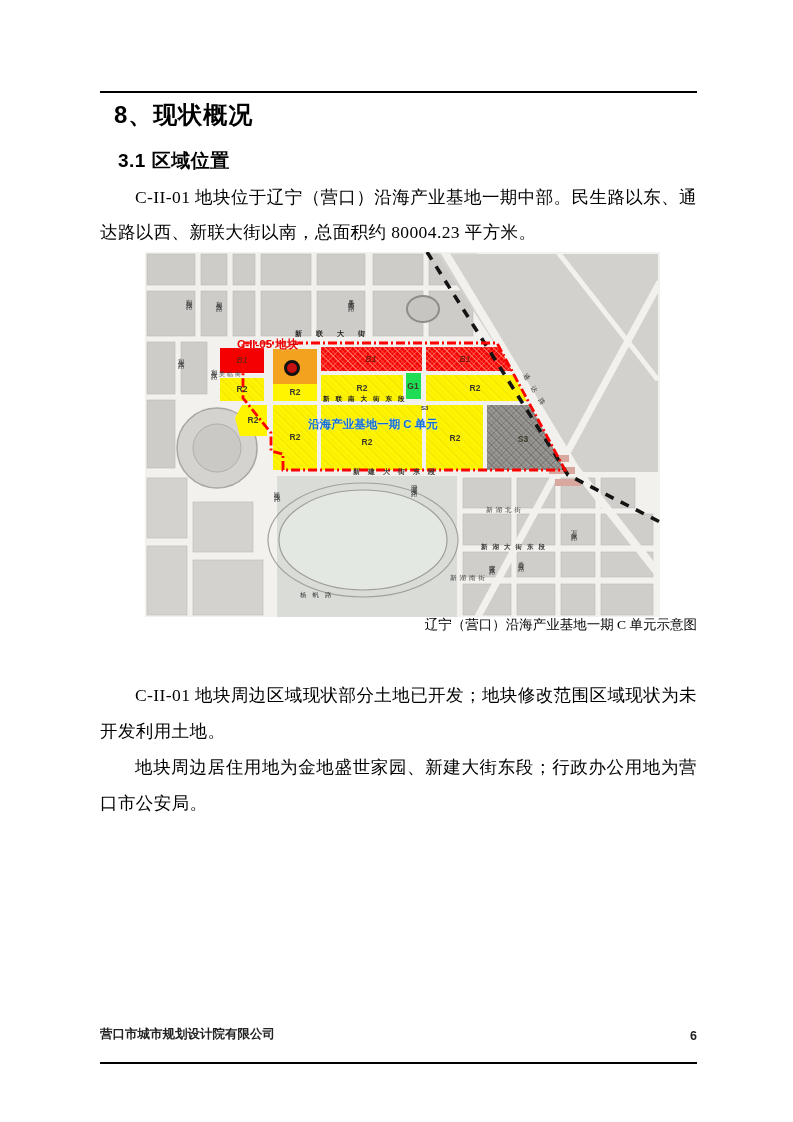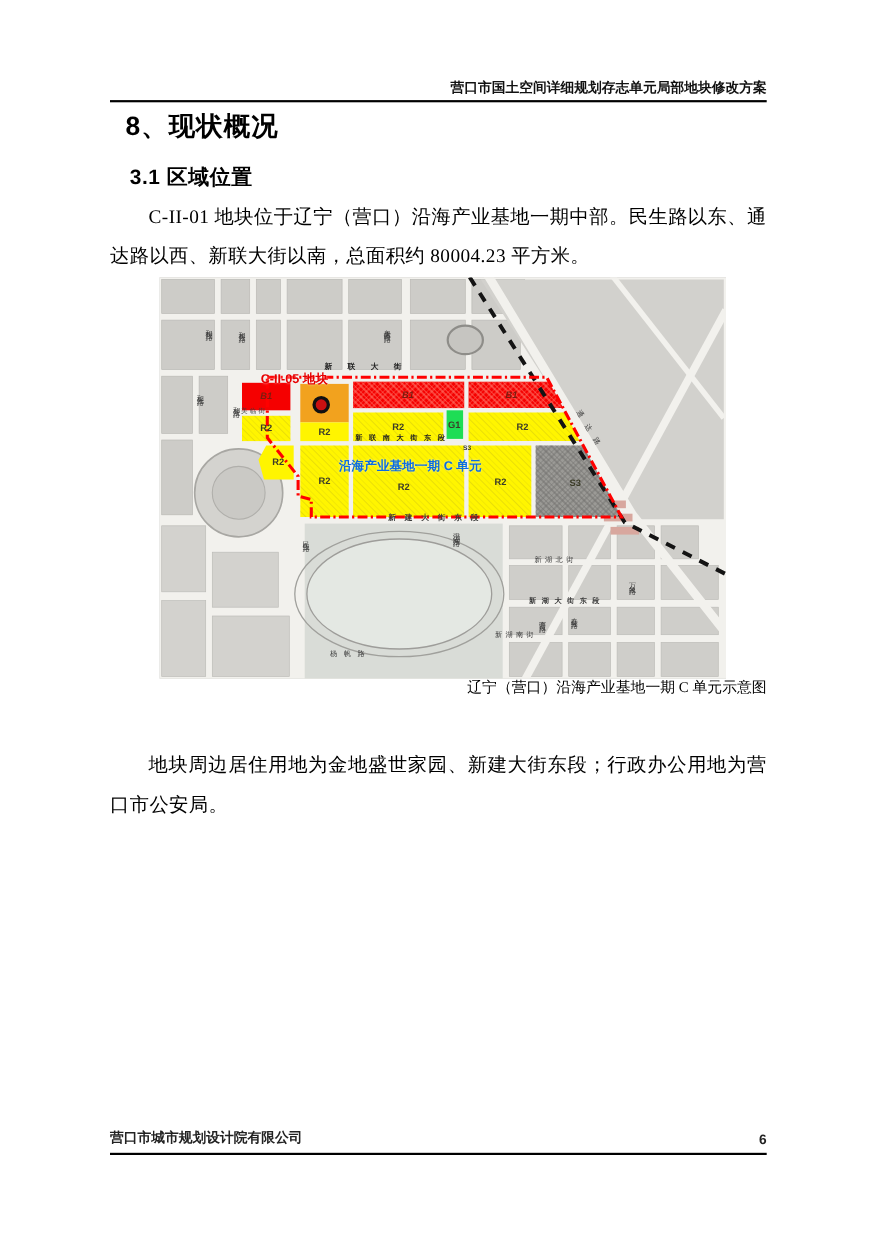--- a/index.html
+++ b/index.html
@@ -6,21 +6,21 @@
   .page{
     position:relative;width:793px;height:1122px;background:#ffffff;
     margin:0 auto;overflow:hidden;
     font-family:"Liberation Serif", serif;color:#000;
   }
   
   .hdr{position:absolute;left:100px;top:72px;width:597px;text-align:right;
        font-family:"Liberation Sans", sans-serif;font-weight:bold;font-size:12.5px;color:#111;}
   .hdr-rule{position:absolute;left:100px;top:91px;width:597px;border-top:2.5px solid #000;}
   .ftr{position:absolute;left:100px;top:1026px;width:597px;display:flex;justify-content:space-between;
-       align-items:flex-end;border-bottom:2px solid #000;padding-bottom:5px;
+       align-items:flex-end;border-bottom:2px solid #000;padding-bottom:19px;
        font-family:"Liberation Sans", sans-serif;font-size:12.5px;font-weight:bold;color:#222;}
   
   .h1{position:absolute;left:114px;top:99px;font-family:"Liberation Sans", sans-serif;
       font-weight:bold;font-size:24px;letter-spacing:1px;}
   .h2{position:absolute;left:118px;font-family:"Liberation Sans", sans-serif;
       font-weight:bold;font-size:19px;letter-spacing:.5px;}
   .h2a{top:148px;} .h2b{top:640px;}
   .para-block{position:absolute;left:100px;width:597px;font-size:17.5px;line-height:35px;
       text-align:justify;letter-spacing:.4px;}
   .para-block p{margin:0;text-indent:2em;}
@@ -49,21 +49,20 @@
         background:#c81111;border:3px solid #111;}
   .unit-label{position:absolute;left:228px;top:172px;transform:translate(-50%,-50%);
         font-family:"Liberation Sans", sans-serif;font-weight:bold;font-size:11.5px;
         color:#0b6ce0;white-space:nowrap;text-shadow:0 0 2px rgba(255,255,255,.7);}
 </style>
 </head>
 <body>
 
 <div class="page">
 
-  <div class="hdr">营口市国土空间详细规划存志单元局部地块修改方案</div>
   <div class="hdr-rule"></div>
 
   <div class="h1">8、现状概况</div>
   <div class="h2 h2a">3.1 区域位置</div>
 
   <div class="para-block pb1">
     <p>C-II-01 地块位于辽宁（营口）沿海产业基地一期中部。民生路以东、通达路以西、新联大街以南，总面积约 80004.23 平方米。</p>
   </div>
 
   <div class="map">
@@ -229,20 +228,21 @@
     <div class="road vert" style="left:344px;top:307px;">育贤路</div>
     <div class="road vert" style="left:373px;top:304px;">春芬路</div>
     <div class="road vert" style="left:426px;top:273px;">万象路</div>
     <div class="road diag" style="left:383px;top:120px;">通达路</div>
   </div>
 
   <div class="caption">辽宁（营口）沿海产业基地一期 C 单元示意图</div>
 
 
   <div class="para-block pb2">
+    <p>C-II-01 地块周边区域现状部分土地已开发；地块修改范围区域现状为未开发利用土地。</p>
     <p>地块周边居住用地为金地盛世家园、新建大街东段；行政办公用地为营口市公安局。</p>
   </div>
 
   <div class="ftr">
     <span>营口市城市规划设计院有限公司</span>
     <span>6</span>
   </div>
 
 </div>
 

